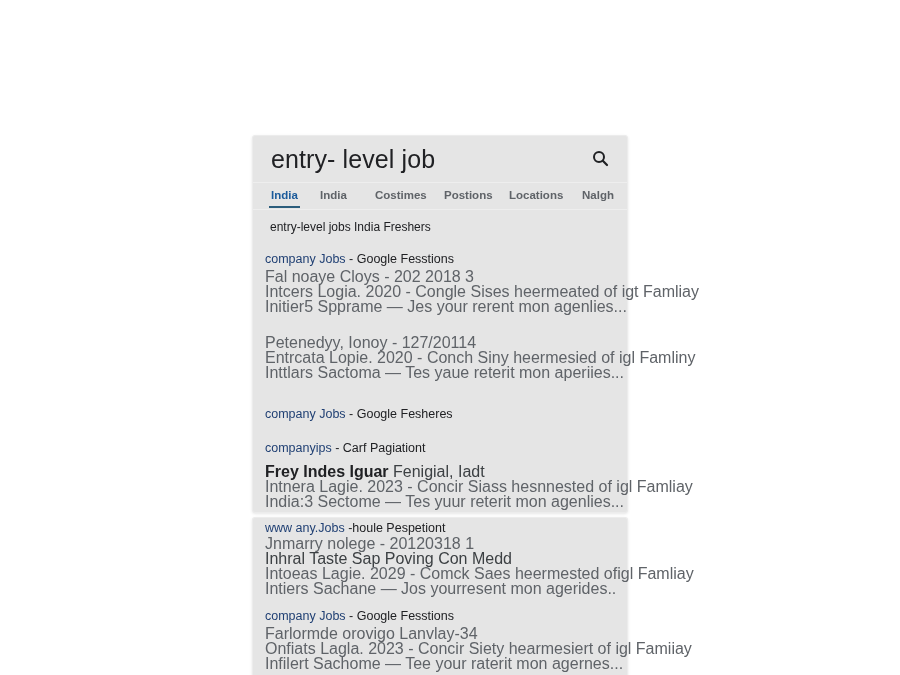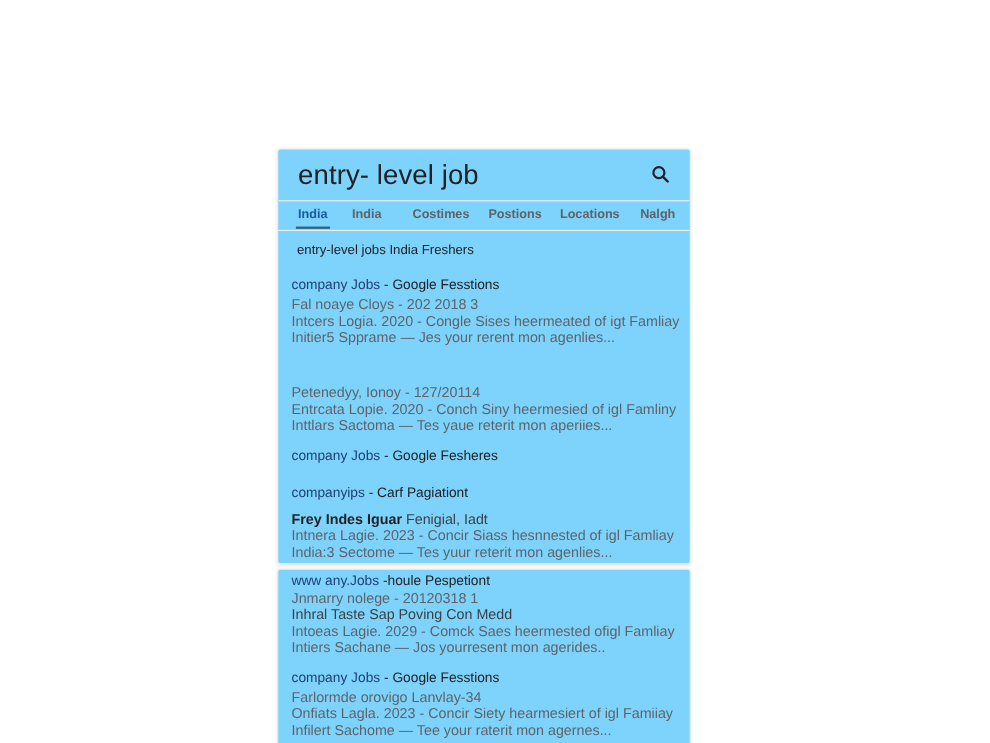--- a/index.html
+++ b/index.html
@@ -8,21 +8,21 @@
       width: 900px;
       height: 675px;
       background: #ffffff;
       overflow: hidden;
       font-family: "Liberation Sans", sans-serif;
     }
     .card {
       position: absolute;
       left: 252px;
       width: 376px;
-      background: #7dd3fc;
+      background: #e5e5e5;
       border: 1px solid #ececec;
       border-radius: 3px;
       box-shadow: 0 1px 3px rgba(0,0,0,0.10);
       box-sizing: border-box;
     }
     #card-main { top: 135px; height: 378px; }
     #card-second { top: 517px; height: 170px; border-bottom: none; }
 
     .search-row {
       position: relative;
@@ -89,21 +89,21 @@
       color: #202124;
       white-space: nowrap;
       cursor: pointer;
       display: block;
     }
     .result-title .site {
       color: #1f3f73;
       text-align: center;
     }
     .result-line {
-      font-size: 13px;
+      font-size: 16px;
       color: #5f6368;
       white-space: nowrap;
       line-height: 15px;
     }
     .result-line.strong {
       color: #3c4043;
     }
     .result-line.strong b {
       font-weight: bold;
       color: #202124;
@@ -135,21 +135,21 @@
   <span class="suggestion">entry-level jobs India Freshers</span>
 
   <div class="result" style="top:116px">
     <a class="result-title"><span class="site">company Jobs</span><span> - Google Fesstions</span></a>
     <div class="result-line" style="margin-top:3px">Fal noaye Cloys - 202 2018 3</div>
     <div class="result-line">Intcers Logia. 2020 - Congle Sises heermeated of igt Famliay</div>
     <div class="result-line">Initier5 Spprame — Jes your rerent mon agenlies...</div>
   </div>
 
   <div class="result" style="top:194px">
-    <div class="result-line" style="margin-top:19px">Petenedyy, Ionoy - 127/20114</div>
+    <div class="result-line" style="margin-top:5px">Petenedyy, Ionoy - 127/20114</div>
     <div class="result-line">Entrcata Lopie. 2020 - Conch Siny heermesied of igl Famliny</div>
     <div class="result-line">Inttlars Sactoma — Tes yaue reterit mon aperiies...</div>
   </div>
 
   <div class="result" style="top:271px">
     <a class="result-title"><span class="site">company Jobs</span><span> - Google Fesheres</span></a>
   </div>
 
   <div class="result" style="top:305px">
     <a class="result-title"><span class="site">companyips</span><span> - Carf Pagiationt</span></a>

